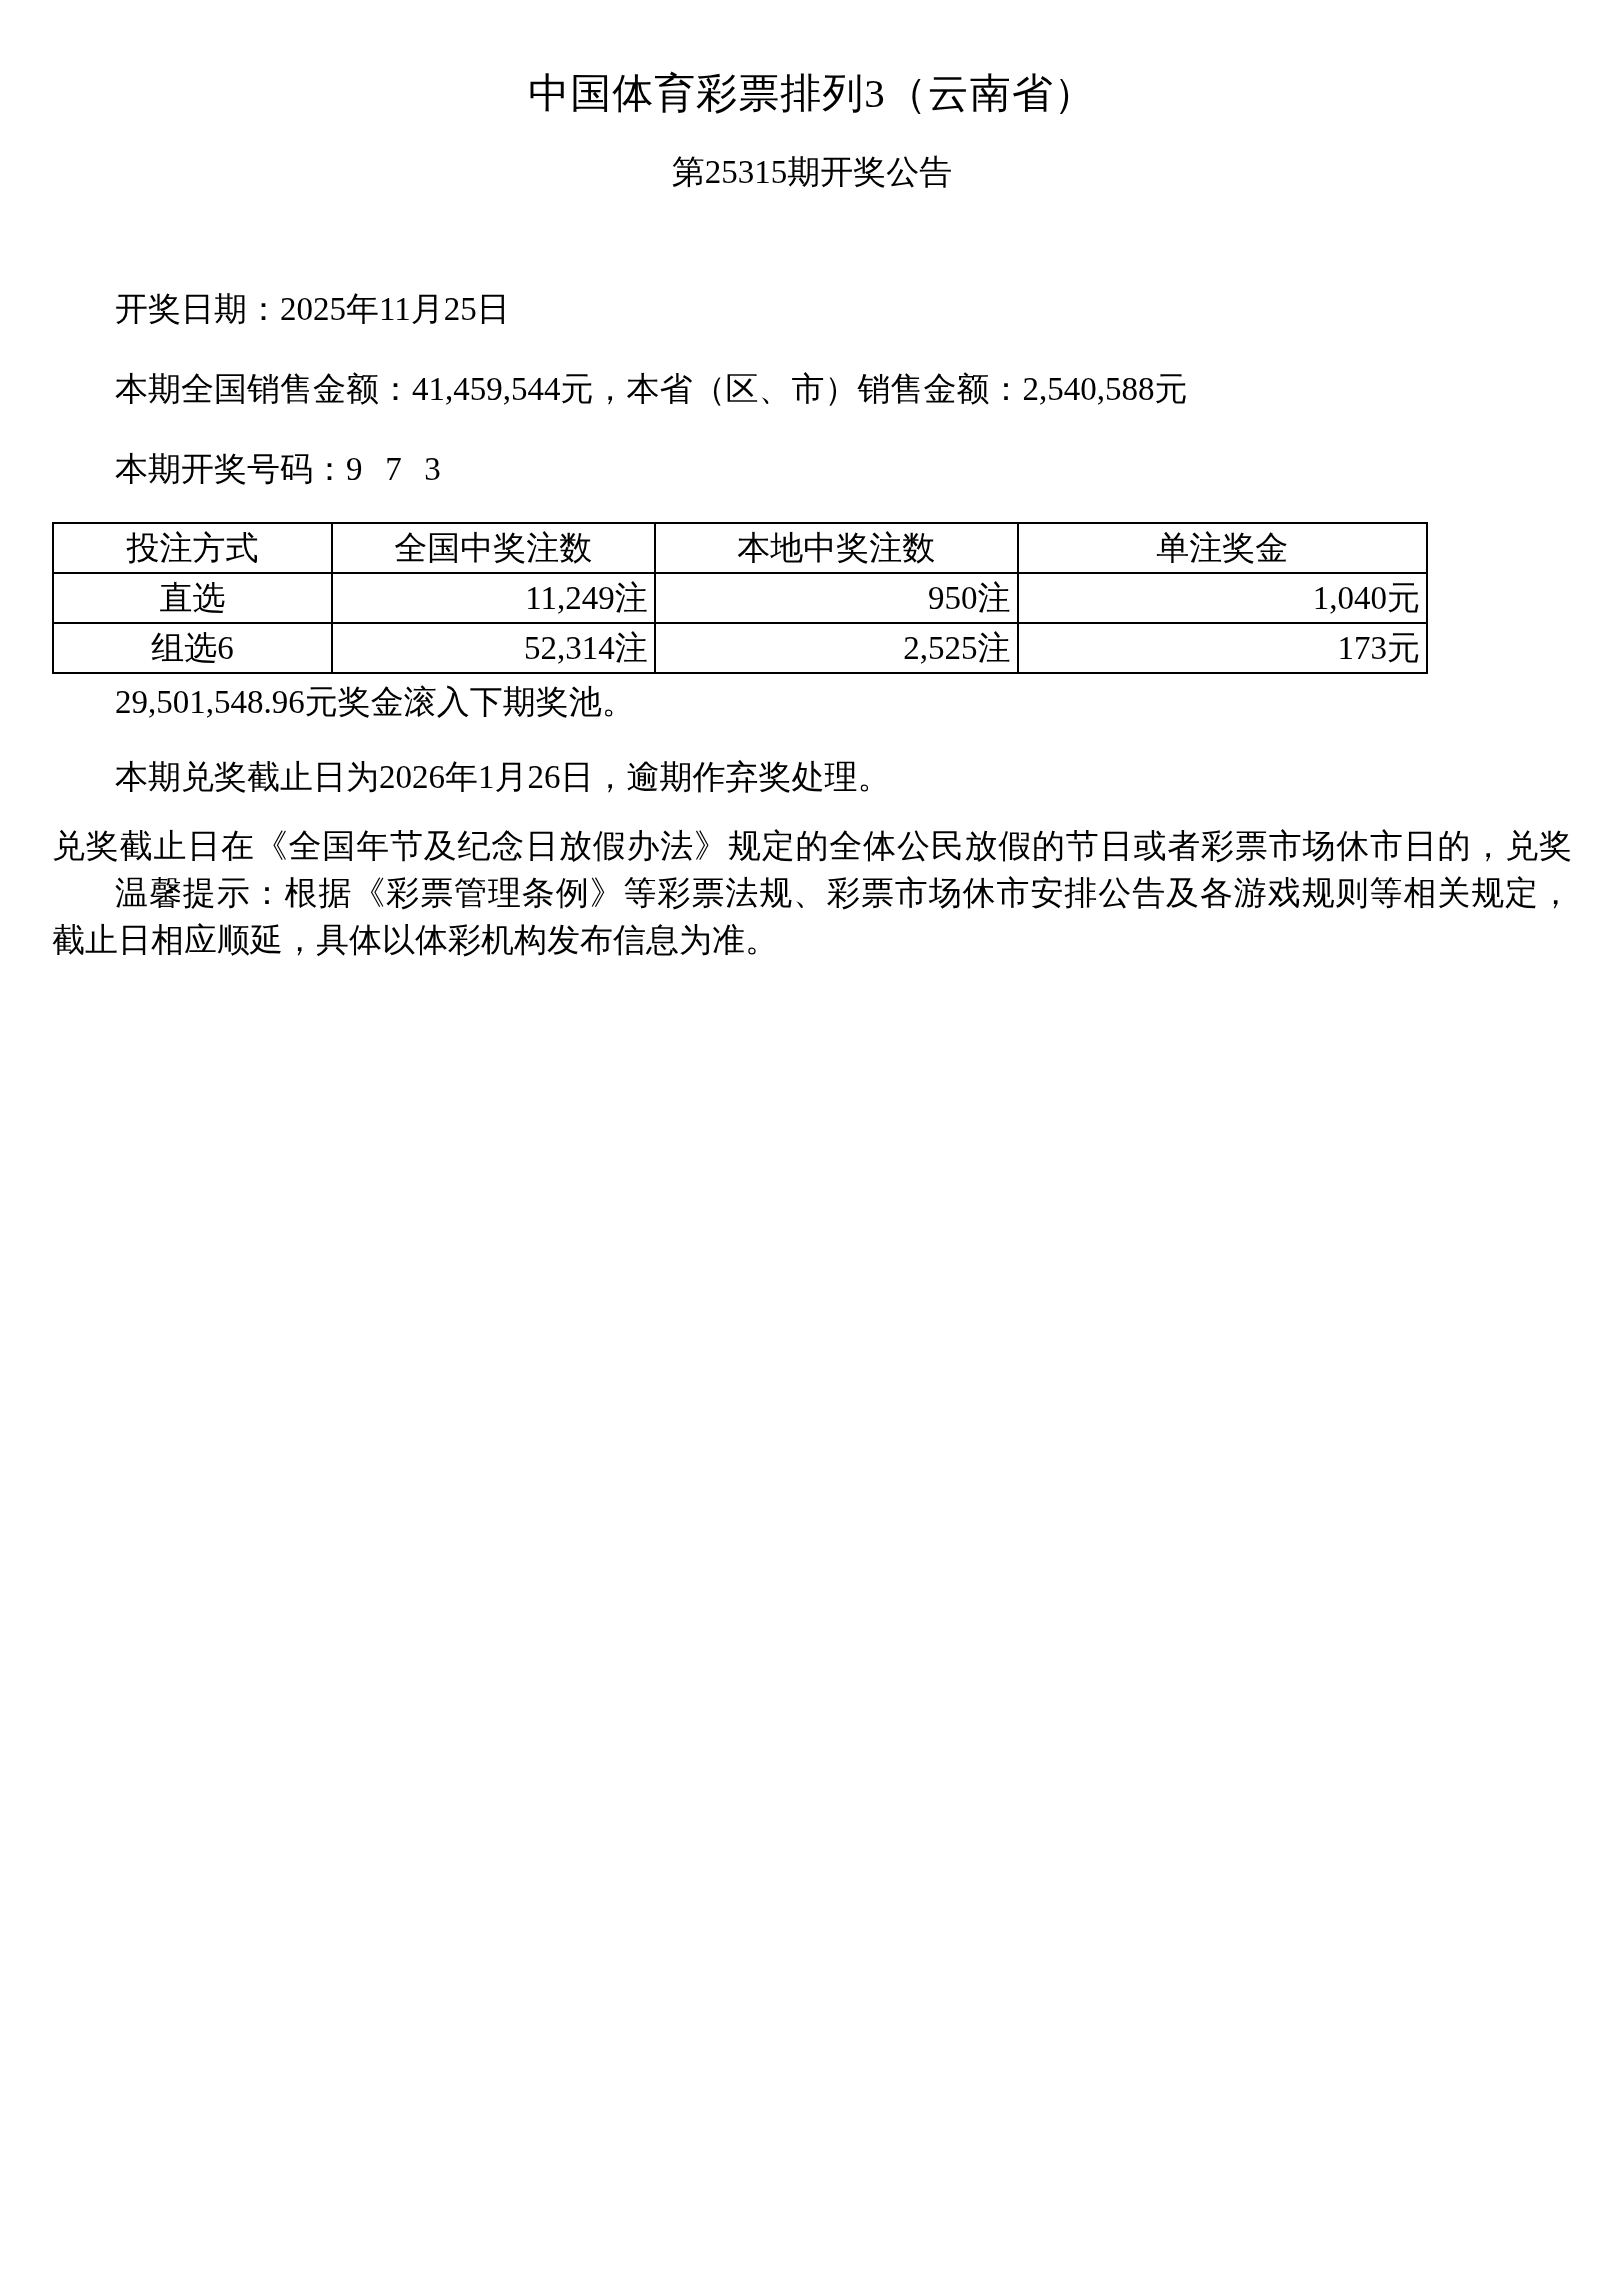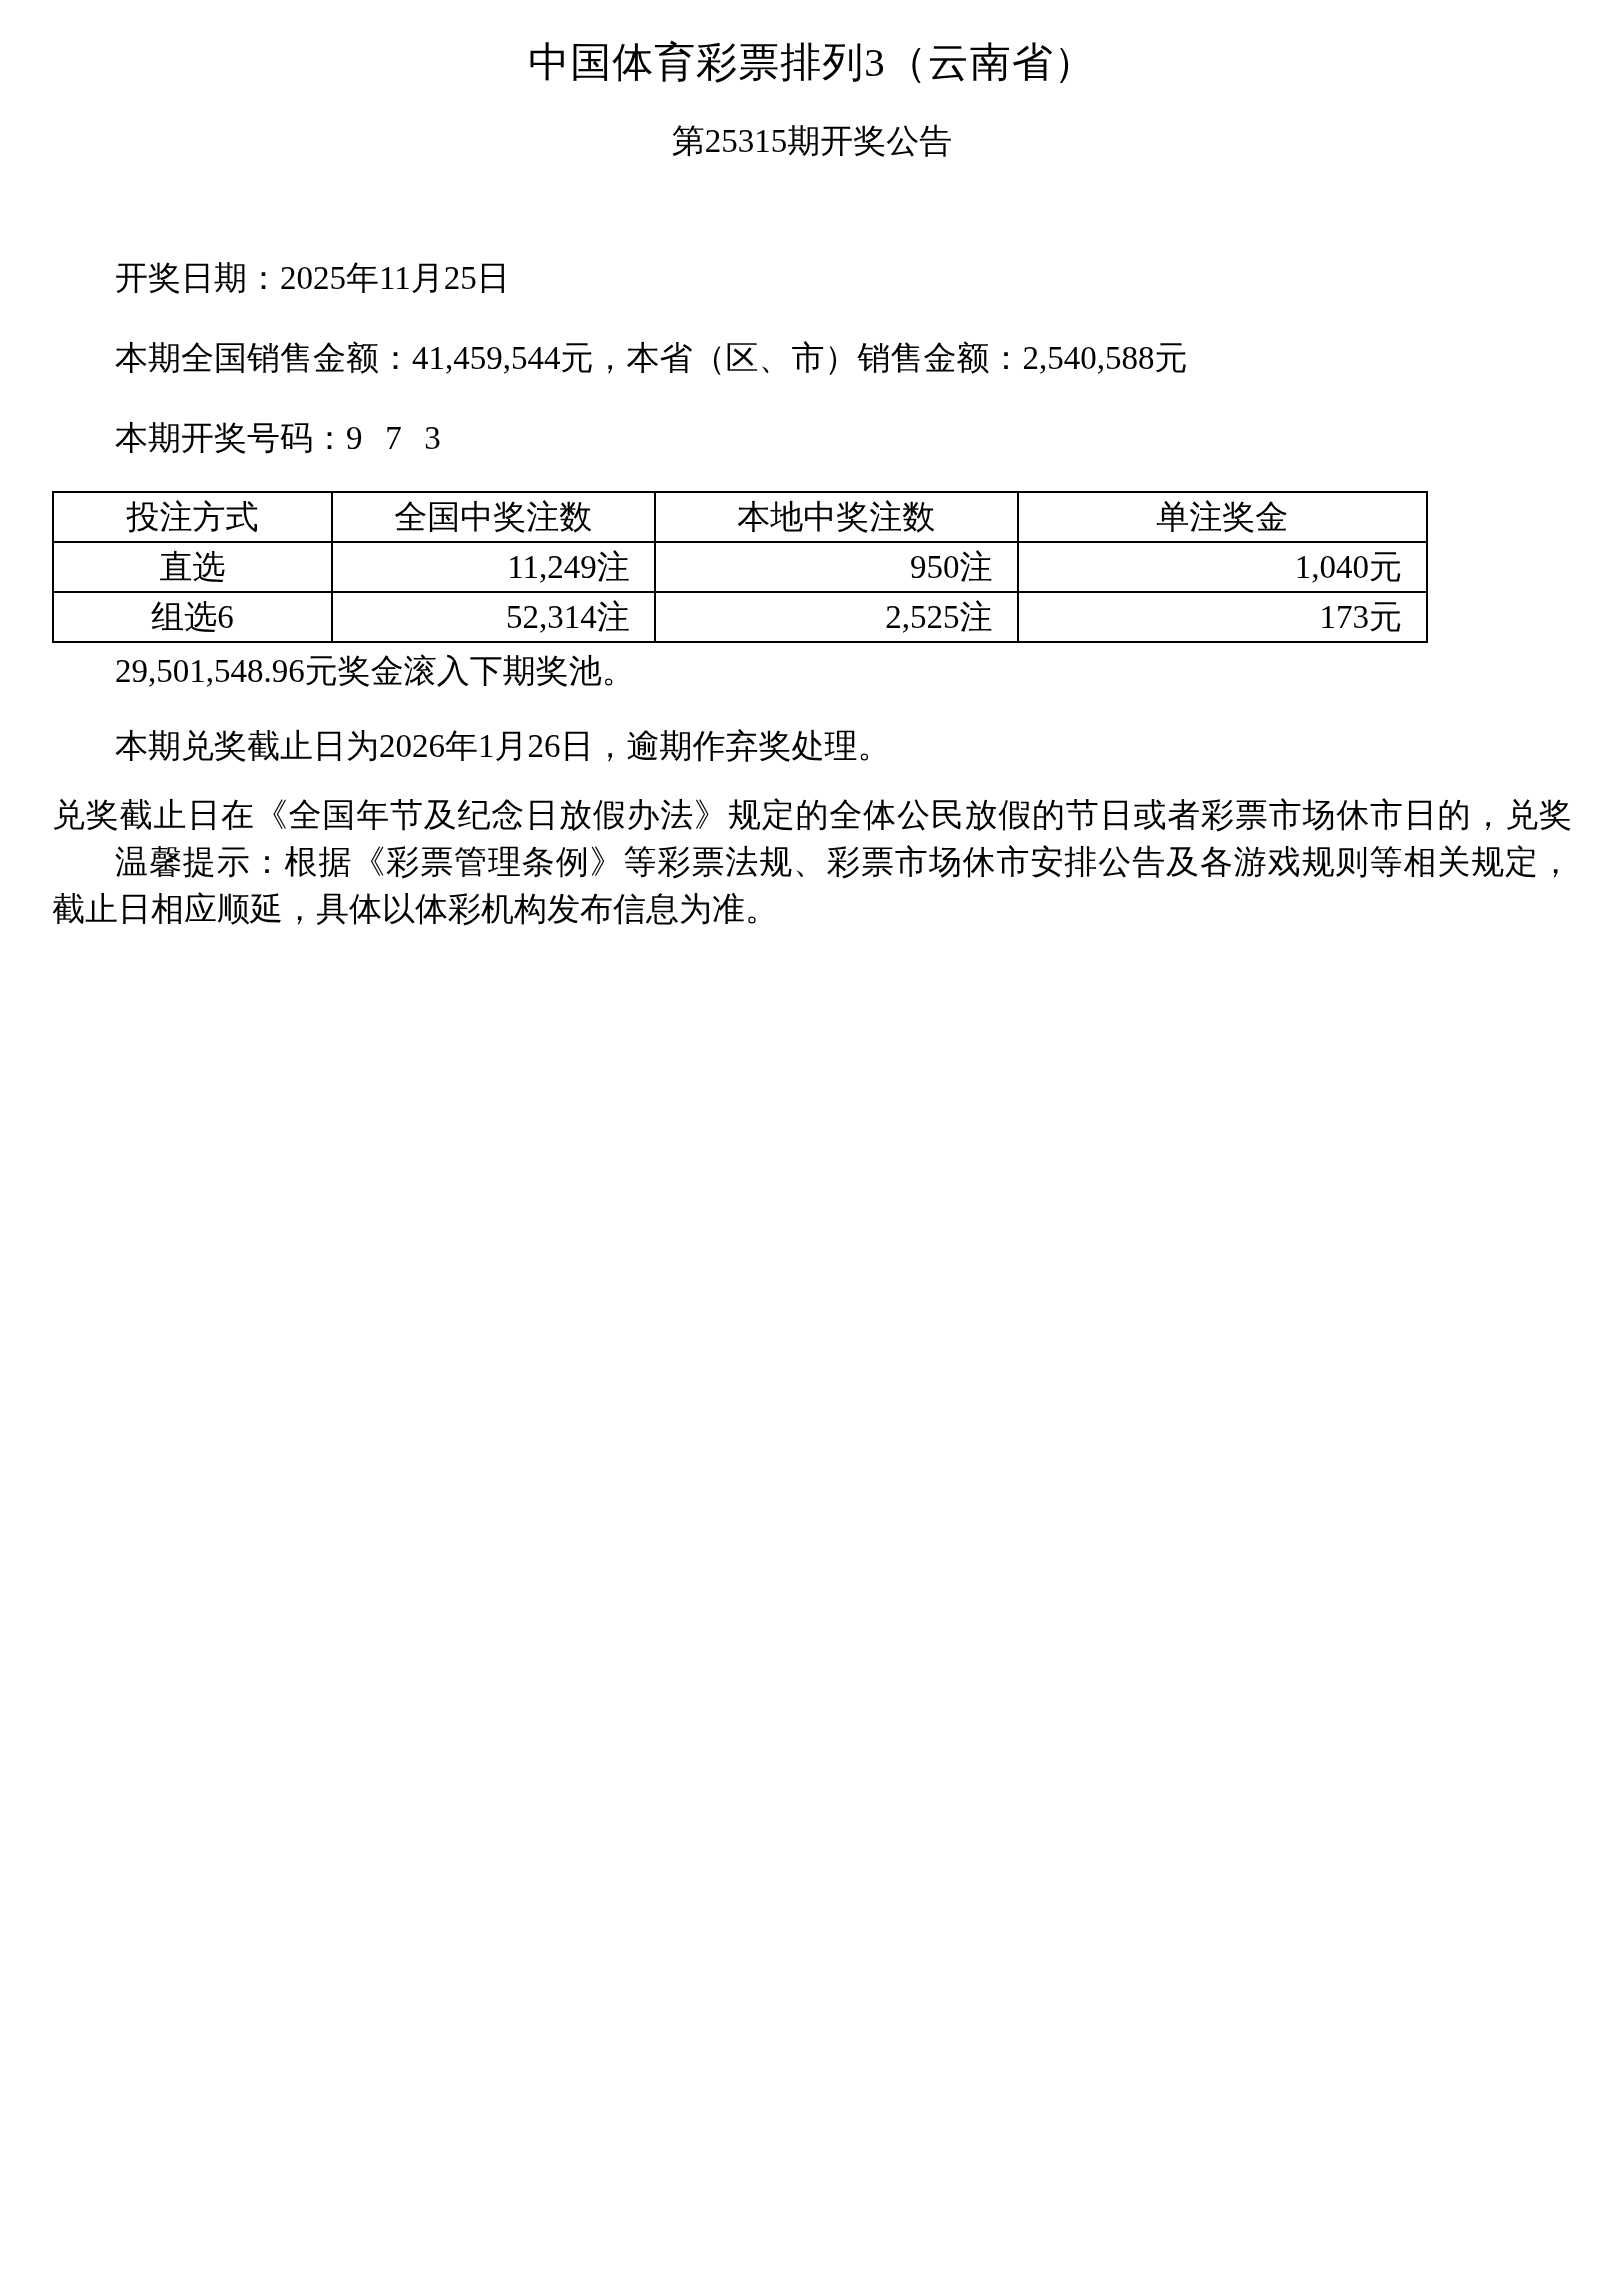--- a/index.html
+++ b/index.html
@@ -16,21 +16,21 @@
   }
   .page {
     position: relative;
     width: 1624px;
     height: 2295px;
     box-sizing: border-box;
     padding: 0 52px;
     background: #ffffff;
   }
   .doc-title {
-    margin-top: 41px;
+    margin-top: 72px;
     text-align: center;
     font-size: 41px;
     line-height: 43px;
     letter-spacing: 1px;
     white-space: nowrap;
   }
   .doc-subtitle {
     margin-top: 40px;
     text-align: center;
     font-size: 33px;
@@ -63,21 +63,21 @@
     overflow: hidden;
   }
   table.result-table .col-method   { width: 20.3%; }
   table.result-table .col-national { width: 23.5%; }
   table.result-table .col-local    { width: 26.4%; }
   table.result-table .col-prize    { width: 29.8%; }
   table.result-table th { text-align: center; }
   table.result-table td.cell-method { text-align: center; border-radius: 17px; }
   table.result-table td.cell-num {
     text-align: right;
-    padding-right: 24px;
+    padding-right: 6px;
   }
   .p-rollover { margin-top: 11.3px; }
   .p-deadline { margin-top: 41px; }
   .notice {
     margin-top: 29px;
     font-size: 33px;
     line-height: 47px;
   }
   .notice .n-line {
     white-space: nowrap;

